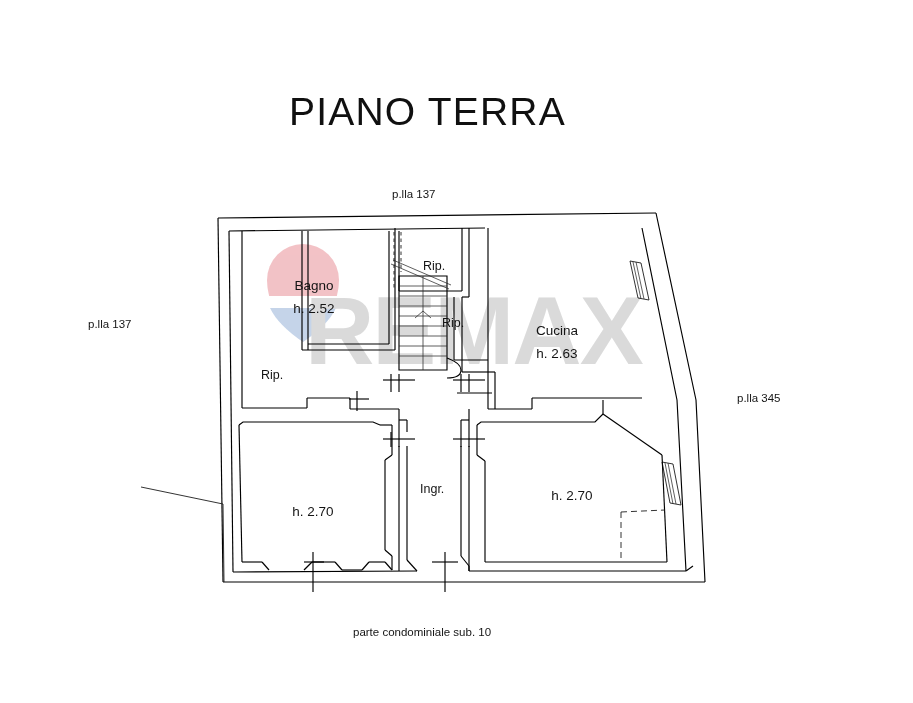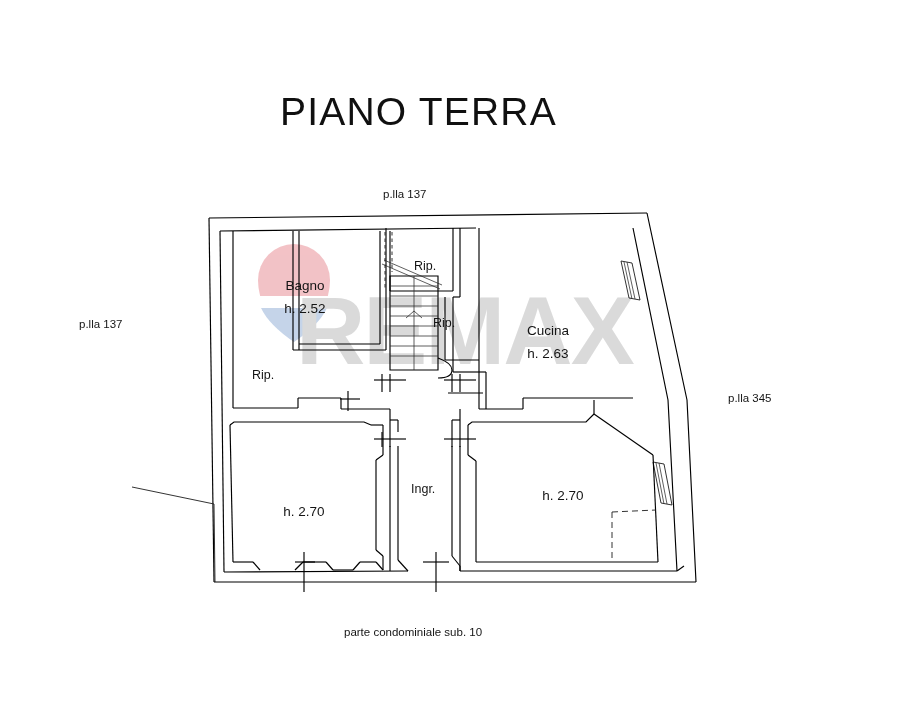--- a/index.html
+++ b/index.html
@@ -10,21 +10,21 @@
   body {
     width: 913px;
     height: 703px;
     font-family: "Liberation Sans", sans-serif;
     color: #1a1a1a;
     overflow: hidden;
     position: relative;
   }
   #plan-root {
     position: absolute;
-    left: 8px; top: 0;
+    left: 17px; top: 0;
     width: 764px;
     height: 703px;
     text-decoration: underline;
   }
   svg.plan-svg {
     display: block;
     width: 913px;
     height: 703px;
   }
   .wall {

